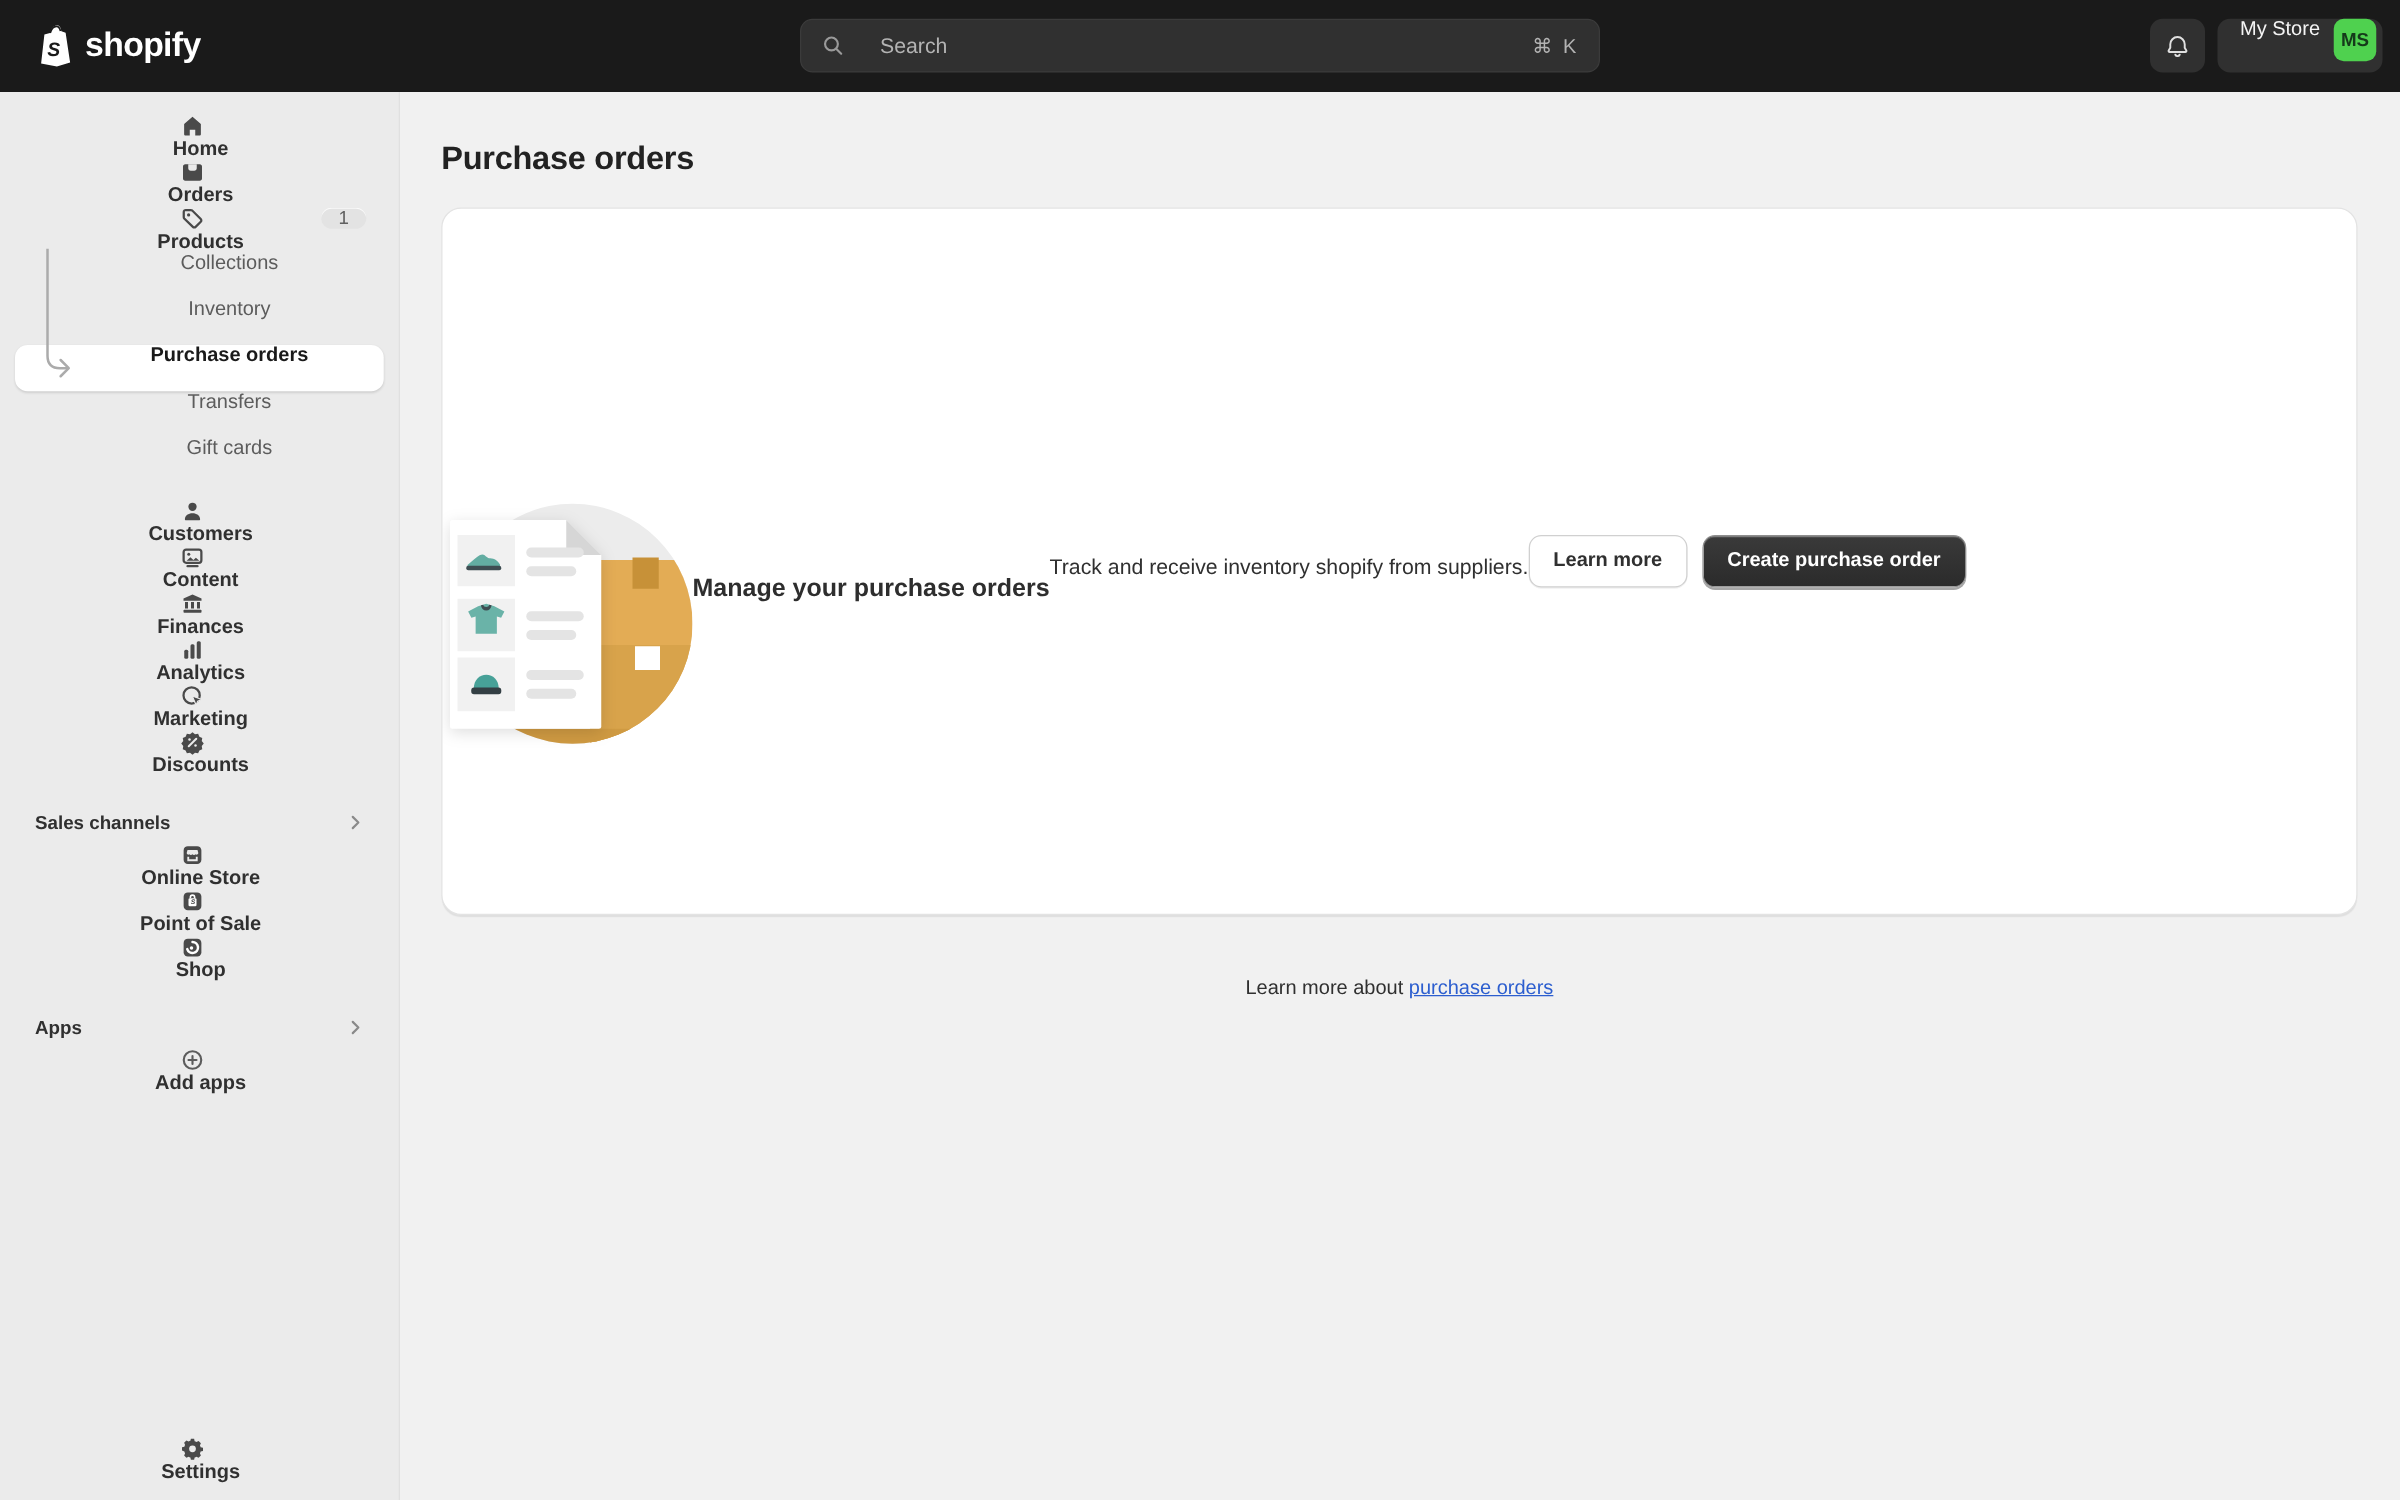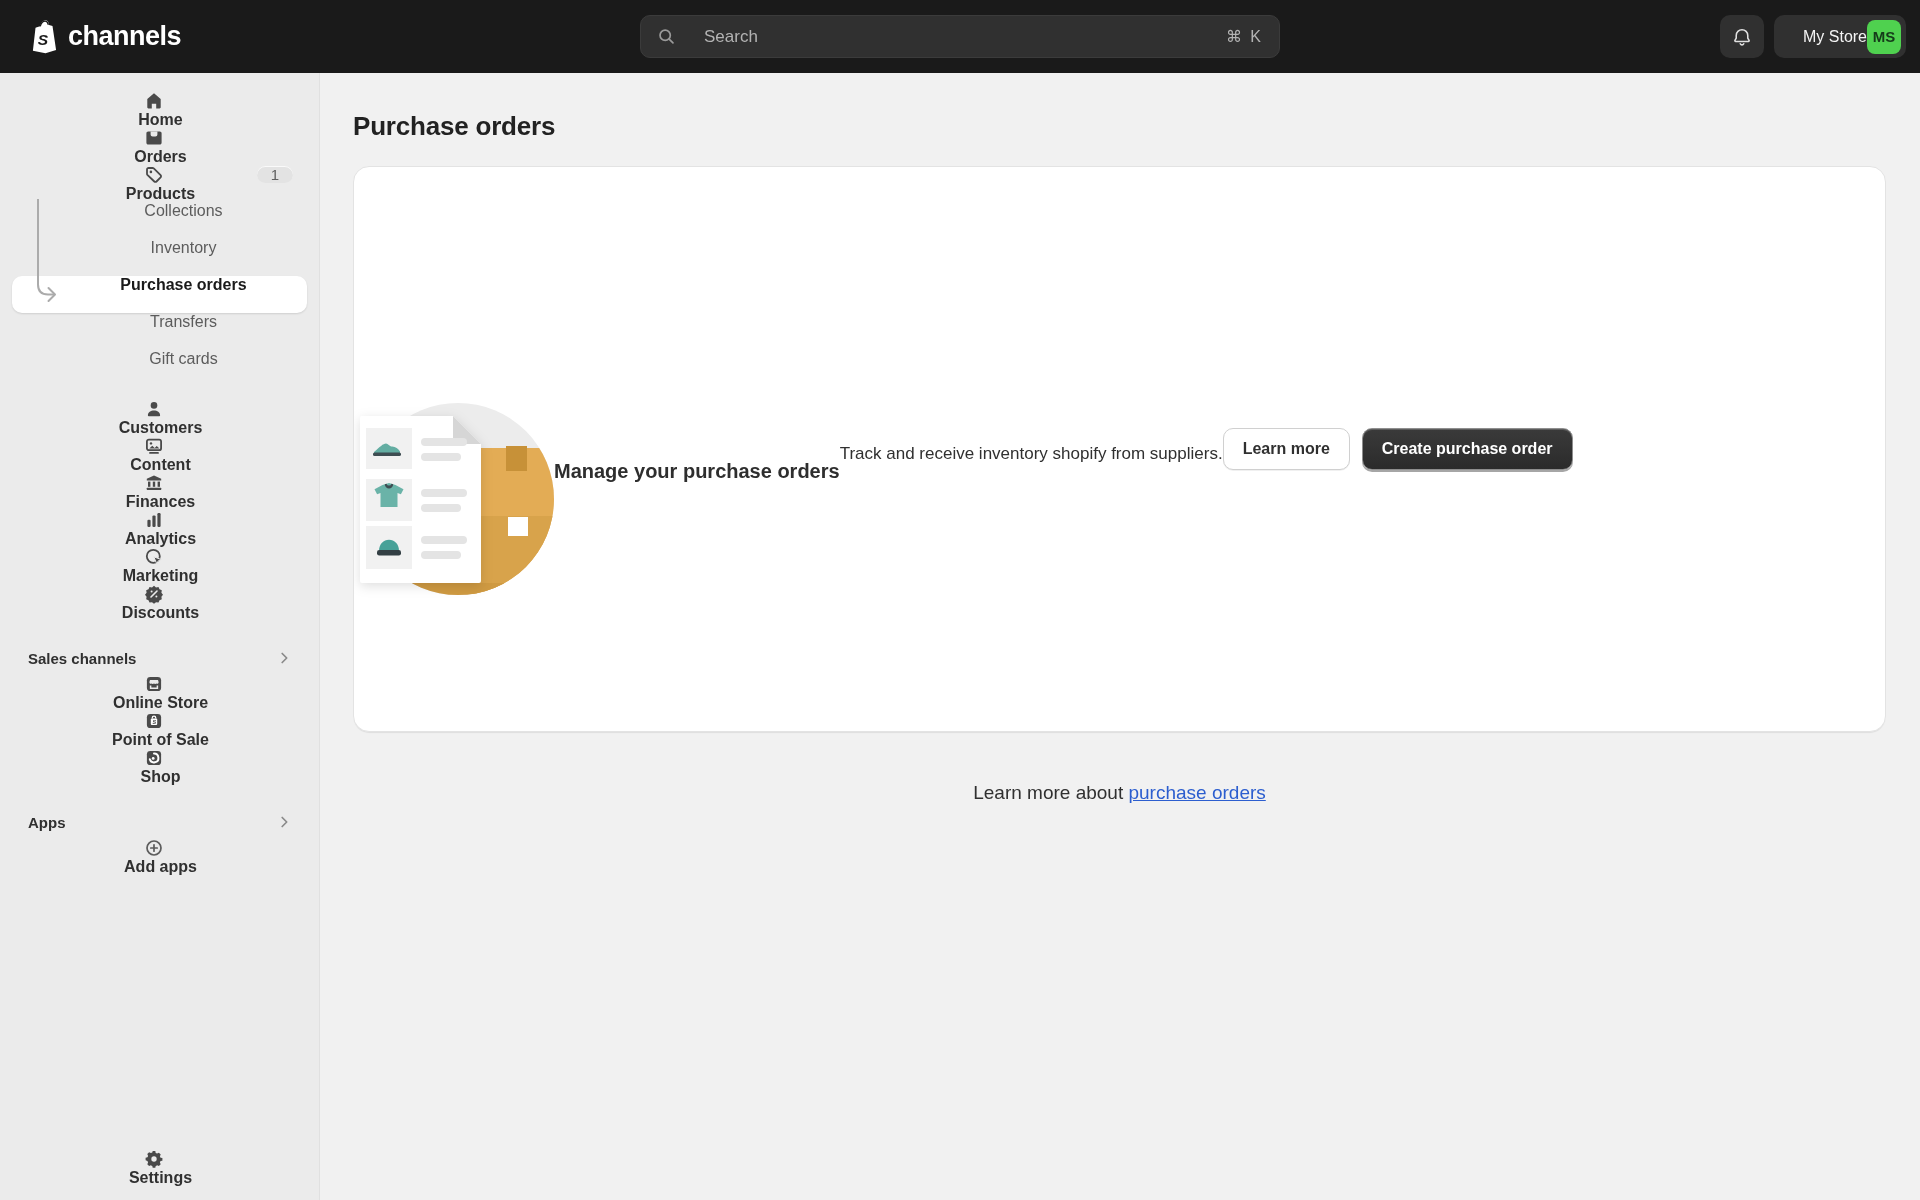--- a/index.html
+++ b/index.html
@@ -33,21 +33,21 @@
   .top-right {
     margin-left: auto; margin-right: 14px; display: flex; align-items: center; gap: 10px;
   }
   .bell-btn {
     width: 44px; height: 43px; border: none; background: #303030;
     border-radius: 10px; display: flex; align-items: center; justify-content: center;
     cursor: pointer;
   }
   .store-btn {
     height: 43px; background: #303030; border-radius: 10px;
-    display: flex; align-items: center; padding: 0 5px 0 29px;
+    display: flex; align-items: flex-start; gap: 11px; padding: 0 5px 0 18px;
     cursor: pointer;
   }
   .store-name { color: #f4f4f4; font-size: 16px; font-weight: 500; }
   .avatar {
     width: 34px; height: 34px; border-radius: 8px; background: #4fd14f;
     color: #153a1a; font-size: 15px; font-weight: 700;
     display: flex; align-items: center; justify-content: center;
   }
 
   
@@ -102,34 +102,34 @@
   }
   .btn.secondary {
     background: #fff; color: #303030; border: 1px solid #d0d0d0;
     box-shadow: 0 1px 0 rgba(0,0,0,0.06);
   }
   .btn.primary {
     background: linear-gradient(180deg, #3a3a3a 0%, #2b2b2b 100%);
     color: #fff; border: 1px solid #8e8e8e;
     box-shadow: 0 2px 0 rgba(0,0,0,0.35), inset 0 1px 0 rgba(255,255,255,0.18);
   }
-  .footer-line { margin-top: 50px; text-align: center; font-size: 19px; color: #303030; }
+  .footer-line { margin-top: 50px; text-align: center; font-size: 16px; color: #303030; }
   .footer-line a { color: #2c5ecf; text-decoration: underline; cursor: pointer; }
 </style>
 </head>
 <body>
 
 <header class="topbar">
   <div class="logo">
     <svg width="33" height="37" viewBox="0 0 34 38">
       <path d="M23.8 7.2l3.5 1.1 3.7 24.7-10.9 3.2-13-2.4L9.8 9.9l4.6-1.4c.9-3.2 3-6.3 6-6.3 2.1 0 3 2.6 3.4 5z" fill="#ffffff"></path>
       <path d="M14.6 8.6c.8-2.9 2.6-5.5 5.2-5.5 1.6 0 2.7 1.6 3.3 3.8" fill="none" stroke="#1a1a1a" stroke-width="1.4"></path>
       <text x="12.2" y="27.5" font-size="16" font-weight="bold" font-style="italic" fill="#1a1a1a">S</text>
     </svg>
-    <span class="logo-text">channels</span>
+    <span class="logo-text">shopify</span>
   </div>
 
   <div class="searchbar">
     <svg width="19" height="19" viewBox="0 0 20 20">
       <circle cx="8.6" cy="8.6" r="5.4" fill="none" stroke="#9a9a9a" stroke-width="1.8"></circle>
       <path d="M12.8 12.8l4 4" stroke="#9a9a9a" stroke-width="1.8" stroke-linecap="round"></path>
     </svg>
     <span>Search</span>
     <span class="shortcut">⌘ K</span>
   </div>

